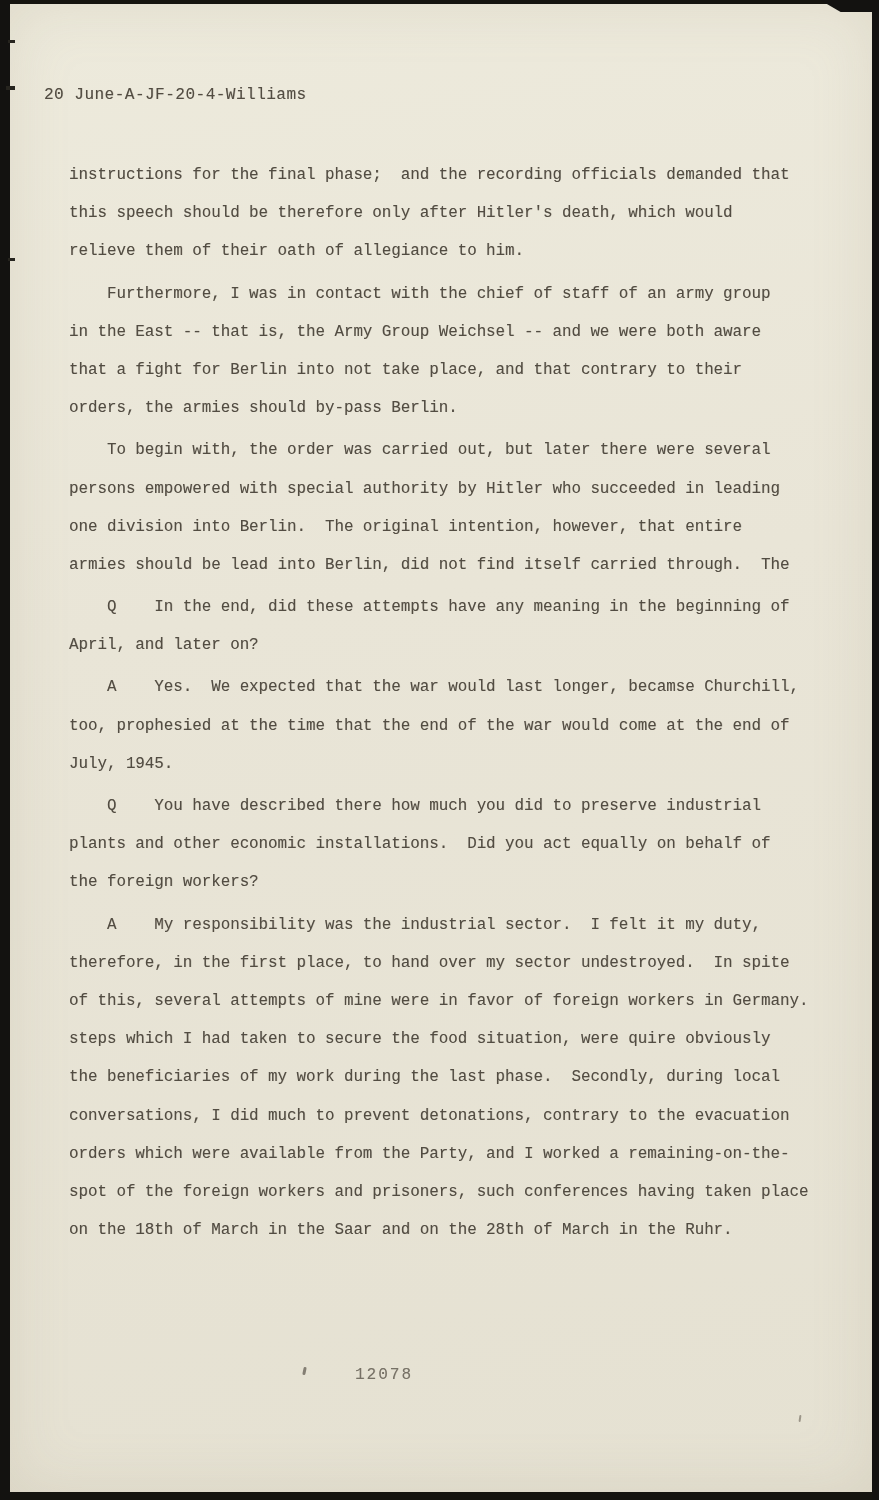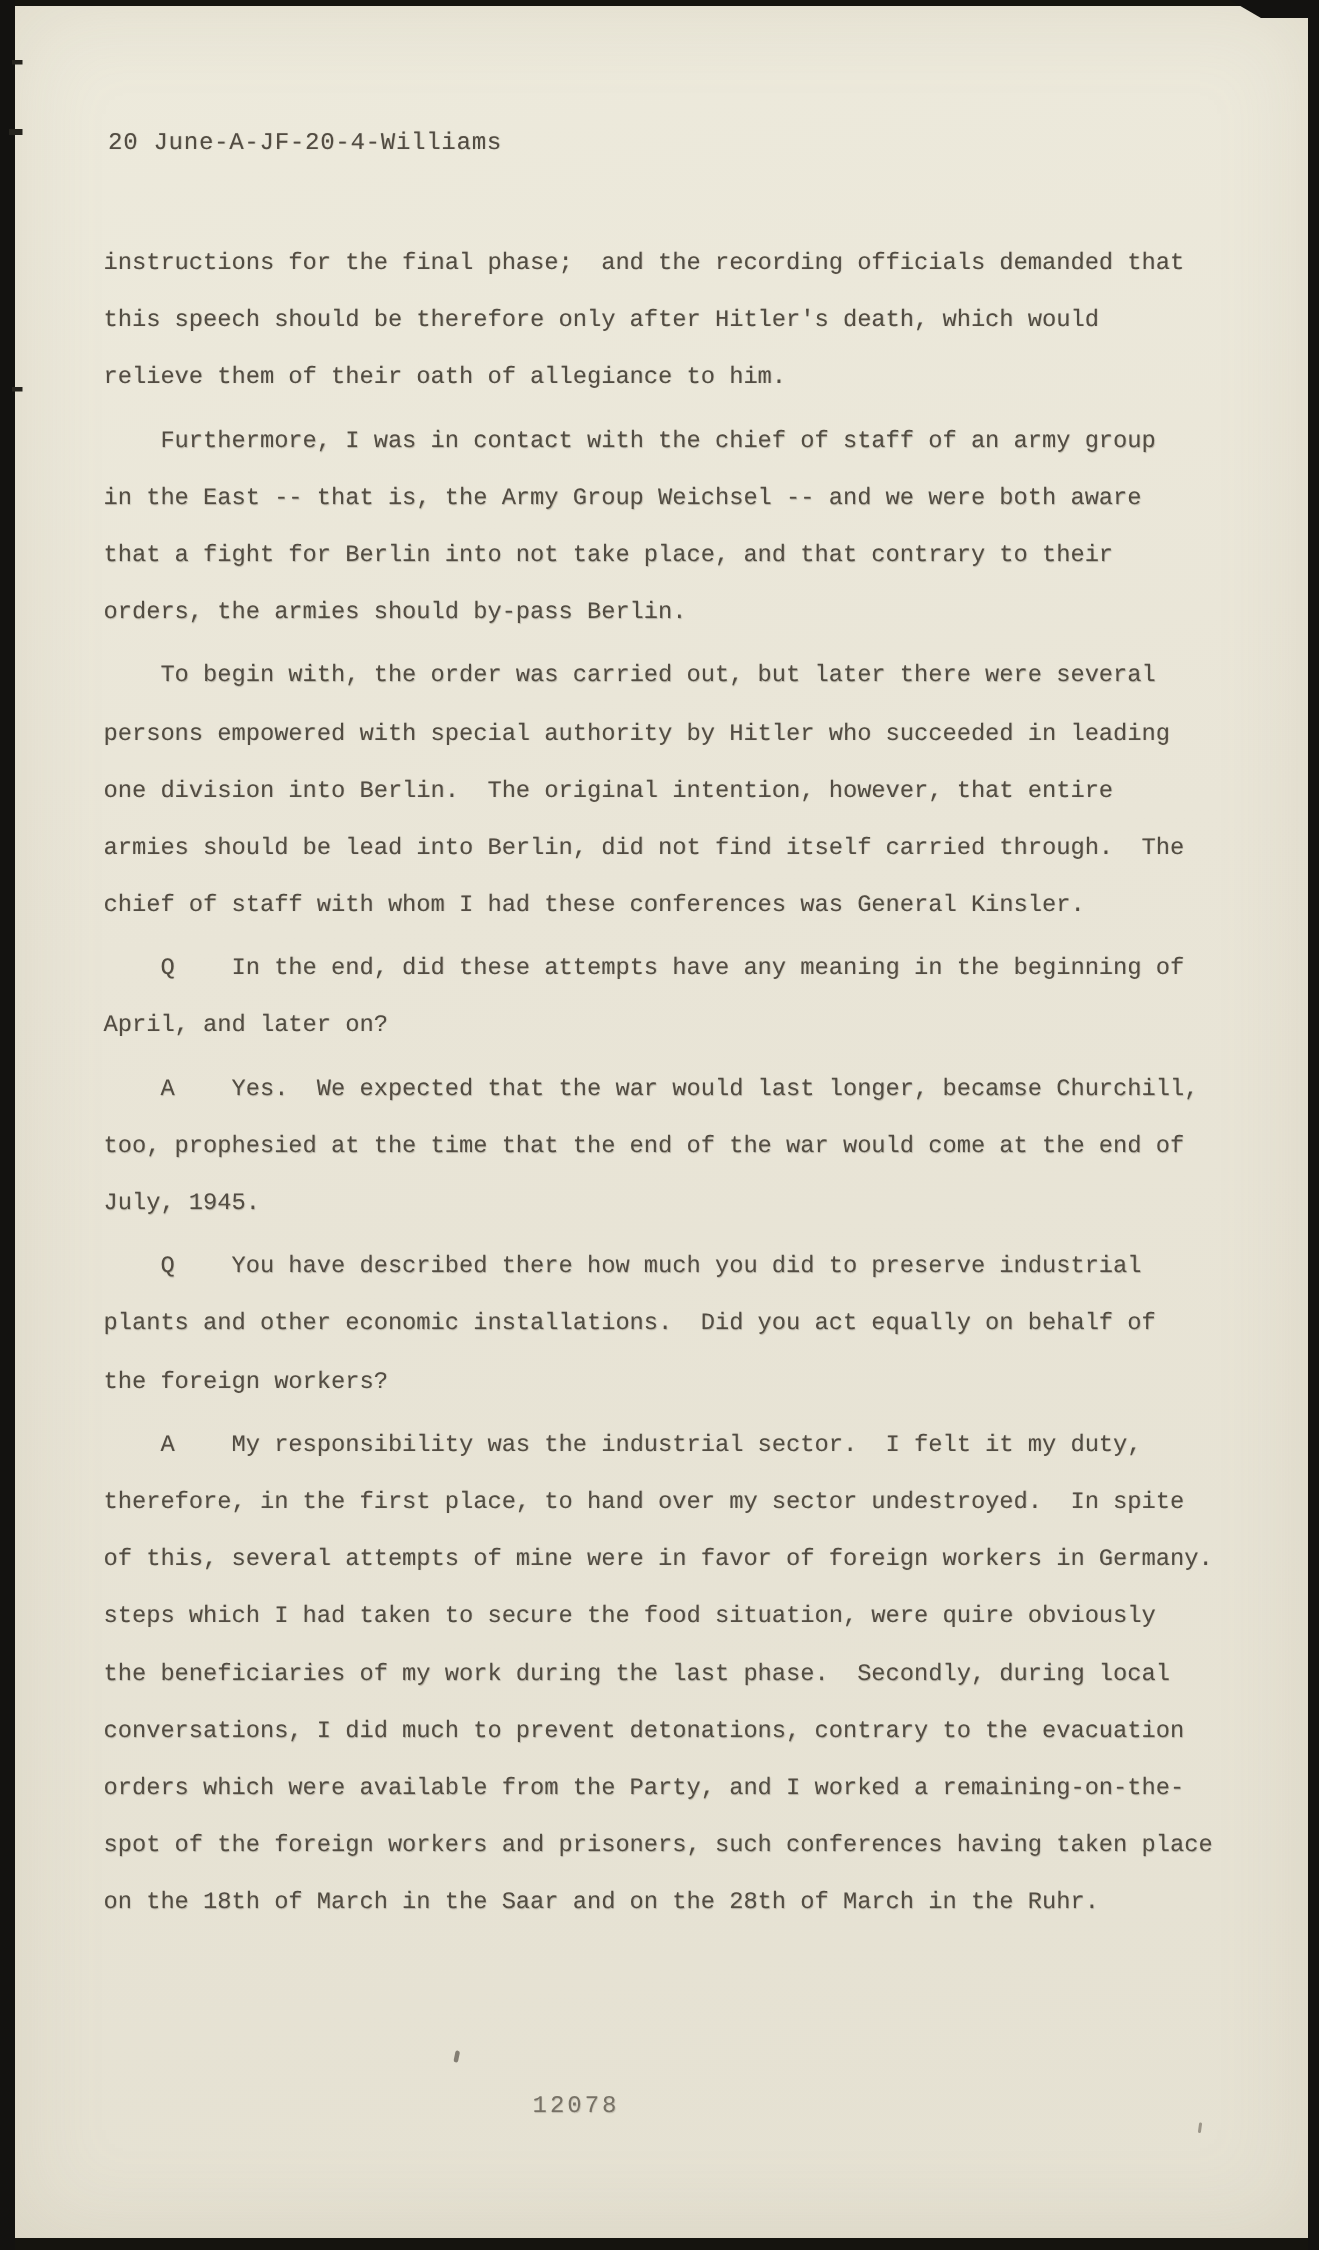--- a/index.html
+++ b/index.html
@@ -25,21 +25,21 @@
     height: 1488px;
     background: linear-gradient(172deg, #edeadc 0%, #e9e5d7 40%, #e5e1d2 100%);
     box-shadow: inset 0 0 60px rgba(160,150,120,0.18);
   }
   .typed {
     color: #524c42;
     text-shadow: 0.4px 0.4px 0.6px rgba(90,84,72,0.35);
   }
   .header-line {
     position: absolute;
-    left: 62px;
+    left: 34px;
     top: 82px;
     font-size: 16px;
     letter-spacing: 0.5px;
     white-space: pre;
   }
   .body-text {
     position: absolute;
     left: 59px;
     top: 152px;
     width: 770px;
@@ -48,21 +48,21 @@
   .paragraph { margin: 0 0 4px 0; }
   .line {
     white-space: pre-wrap;
     line-height: 38.2px;
     height: 38.2px;
     overflow: visible;
   }
   .page-number {
     position: absolute;
     left: 345px;
-    top: 1391px;
+    top: 1362px;
     font-size: 16px;
     letter-spacing: 2px;
     opacity: 0.75;
   }
   
   .edge-top    { position:absolute; left:0; top:0; width:879px; height:4px;  background:#15140f; }
   .edge-bottom { position:absolute; left:0; top:1492px; width:879px; height:8px; background:#15140f; }
   .edge-left   { position:absolute; left:0; top:0; width:10px; height:1500px; background:#131210; }
   .edge-right  { position:absolute; left:872px; top:0; width:7px; height:1500px; background:#131210; }
   .corner-tr   { position:absolute; left:820px; top:0; width:59px; height:12px; background:#131210;
@@ -90,21 +90,20 @@
           <div class="line">    Furthermore, I was in contact with the chief of staff of an army group</div>
           <div class="line">in the East -- that is, the Army Group Weichsel -- and we were both aware</div>
           <div class="line">that a fight for Berlin into not take place, and that contrary to their</div>
           <div class="line">orders, the armies should by-pass Berlin.</div>
         </div>
         <div class="paragraph">
           <div class="line">    To begin with, the order was carried out, but later there were several</div>
           <div class="line">persons empowered with special authority by Hitler who succeeded in leading</div>
           <div class="line">one division into Berlin.  The original intention, however, that entire</div>
           <div class="line">armies should be lead into Berlin, did not find itself carried through.  The</div>
-          <div class="line">chief of staff with whom I had these conferences was General Kinsler.</div>
         </div>
         <div class="paragraph">
           <div class="line">    Q    In the end, did these attempts have any meaning in the beginning of</div>
           <div class="line">April, and later on?</div>
         </div>
         <div class="paragraph">
           <div class="line">    A    Yes.  We expected that the war would last longer, becamse Churchill,</div>
           <div class="line">too, prophesied at the time that the end of the war would come at the end of</div>
           <div class="line">July, 1945.</div>
         </div>

